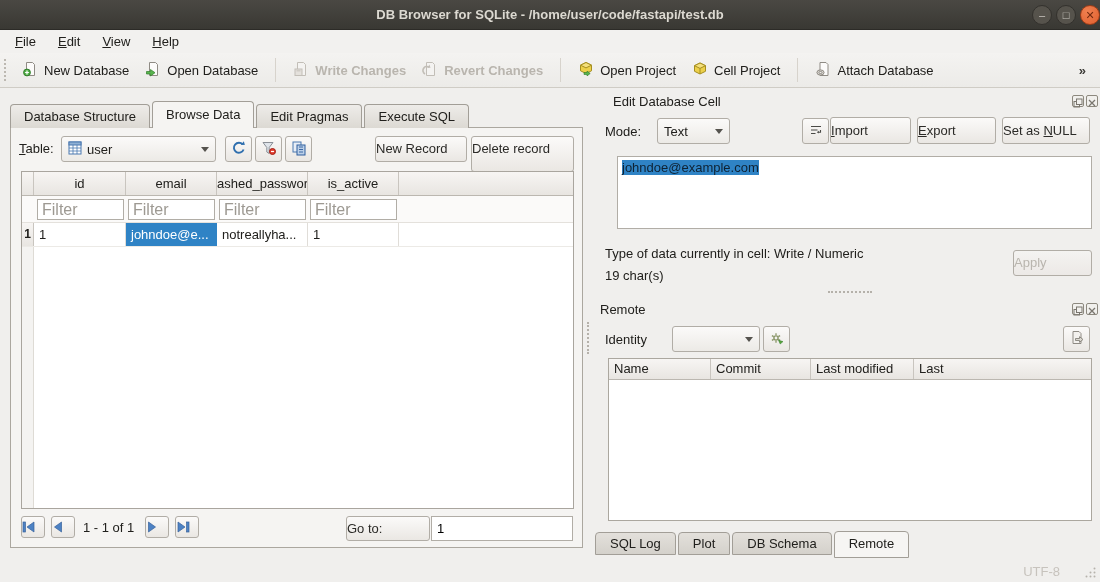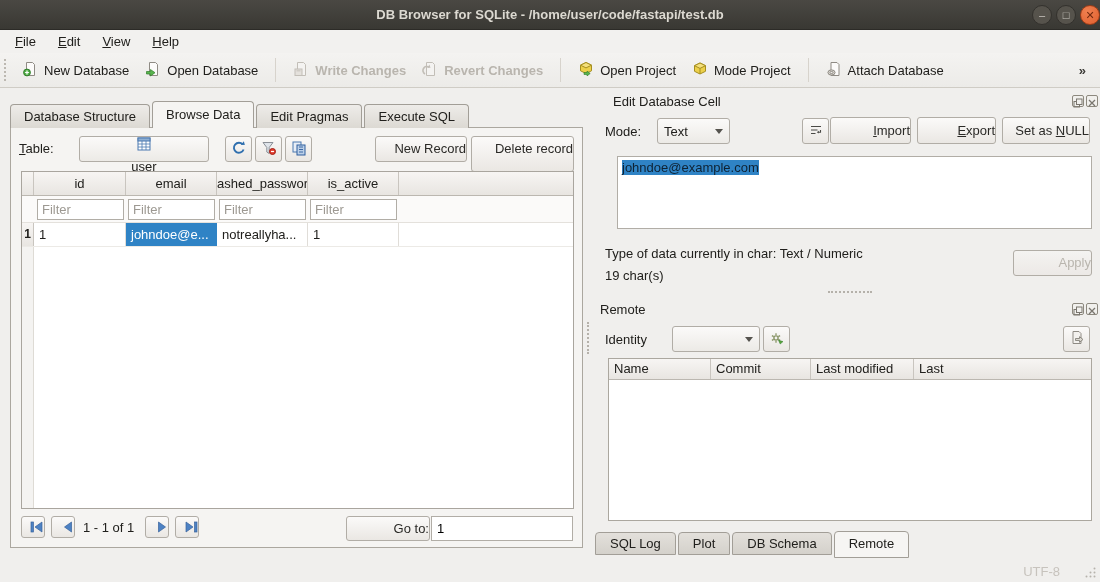--- a/index.html
+++ b/index.html
@@ -29,21 +29,21 @@
     display:flex; align-items:center; }
   .tb-handle { width:4px; height:22px; border-left:2px dotted #bcb8b1; margin:0 6px 0 4px; }
   .tb-sep { width:0; height:24px; border-left:1px solid #d7d3cc; margin:0 9px; }
   .tb-btn { display:flex; align-items:center; gap:6px; padding:5px 8px; border-radius:3px; cursor:pointer; white-space:nowrap; }
   .tb-btn.disabled { color:#b9b5ae; cursor:default;font-weight:bold; }
   .tb-spacer { flex:1; }
   .tb-overflow { padding:0 14px 0 6px; font-weight:bold; color:#3a3935; cursor:pointer; }
 
   
   .btn { background:linear-gradient(#fbfaf9,#eae7e3); border:1px solid #b1ada6; border-radius:3px;
-    text-align:right; cursor:pointer; color:#2b2a27; }
+    text-align:left; cursor:pointer; color:#2b2a27; }
   .btn.disabled { color:#b9b5ae; background:linear-gradient(#f4f3f1,#ece9e6); cursor:default; }
   .combo { background:linear-gradient(#fbfaf9,#eceae6); border:1px solid #b1ada6; border-radius:3px;
     display:flex; align-items:center; padding:0 6px; gap:5px; cursor:pointer; }
   .combo .arrow { margin-left:auto; width:0; height:0; border-left:4px solid transparent;
     border-right:4px solid transparent; border-top:5px solid #55534e; }
   .icon-btn { background:linear-gradient(#fbfaf9,#eae7e3); border:1px solid #b1ada6; border-radius:3px;
     display:flex; align-items:center; justify-content:center; cursor:pointer; }
   .dock-btn { position:absolute; width:12px; height:12px; border:1px solid #8d897f; border-radius:2px;
     background:#f1f0ed; cursor:pointer; }
 
@@ -62,21 +62,21 @@
   
   .grid { position:absolute; left:10px; top:43px; width:553px; height:338px;
     background:#fff; border:1px solid #a9a59e; overflow:hidden; }
   .grid-hrow { position:absolute; left:0; top:0; height:24px; width:100%; display:flex;
     background:linear-gradient(#f7f5f3,#e8e5e1); border-bottom:1px solid #bbb7b0; }
   .grid-h { border-right:1px solid #c9c5bf; text-align:center; line-height:23px;
     overflow:hidden; white-space:nowrap; }
   .grid-gutter-h { width:12px; }
   .grid-filterrow { position:absolute; left:0; top:24px; height:27px; width:100%; background:#fbfaf9; border-bottom:1px solid #e4e1dc; }
   .filter-input { position:absolute; top:3px; height:21px; border:1px solid #b1ada6; background:#fff;
-    font-family:inherit; font-size:13px; padding:0 4px; color:#2b2a27; }
+    font-family:inherit; font-size:16px; padding:0 4px; color:#2b2a27; }
   .filter-input::placeholder { color:#9d9992; }
   .grid-row { position:absolute; left:0; top:51px; height:24px; width:100%; display:flex; background:#fff; border-bottom:1px solid #eceae6;}
   .grid-gutter-c { width:12px; background:linear-gradient(#f7f5f3,#e8e5e1); border-right:1px solid #c9c5bf;
     font-weight:bold; text-align:center; line-height:23px; font-size:12px; }
   .grid-c { border-right:1px solid #e0ddd8; padding:0 5px; line-height:23px; white-space:nowrap; overflow:hidden; cursor:default; }
   .grid-c.sel { background:#2f83c5; color:#fff; border-right-color:#2f83c5; }
   .grid-gutter-strip { position:absolute; left:0; top:75px; bottom:0; width:12px;
     background:#f4f3f1; border-right:1px solid #dedbd5; }
 
   
@@ -174,21 +174,21 @@
             <path d="M6 11.5h3v-1.4l3.2 2.4-3.2 2.4v-1.4H6z" fill="#59b44e" stroke="#2f7d28" stroke-width="0.6"></path>
           </svg></span>
       <span>Open Project</span>
     </div>
     <div class="tb-btn">
       <span><svg width="16" height="16" viewBox="0 0 16 16">
             <path d="M8 2l5.5 2.7v5.6L8 13 2.5 10.3V4.7z" fill="#ecd04a" stroke="#a58e20"></path>
             <path d="M8 2l5.5 2.7L8 7.4 2.5 4.7z" fill="#f4e07d" stroke="#a58e20"></path>
             <path d="M8 7.4V13" stroke="#a58e20" fill="none"></path>
           </svg></span>
-      <span>Mode Project</span>
+      <span>Cell Project</span>
     </div>
 
     <div class="tb-sep"></div>
 
     <div class="tb-btn">
       <span><svg width="16" height="16" viewBox="0 0 16 16">
             <path d="M5 1.5h6l2 2v11H5z" fill="#fcfbfa" stroke="#8f8b84"></path>
             <ellipse cx="5.5" cy="11.5" rx="3.6" ry="2.6" fill="#d9d6d0" stroke="#8f8b84"></ellipse>
             <ellipse cx="5.5" cy="11.5" rx="1.6" ry="1" fill="#f1efec" stroke="#8f8b84"></ellipse>
           </svg></span>
@@ -202,21 +202,21 @@
   <div class="main-tabs">
     <div class="tab">Database Structure</div>
     <div class="tab active">Browse Data</div>
     <div class="tab">Edit Pragmas</div>
     <div class="tab">Execute SQL</div>
   </div>
 
   <div class="left-frame">
     <div class="lbl" style="left:8px; top:13px;"><u>T</u>able:</div>
 
-    <div class="combo" style="position:absolute; left:68px; top:8px; width:130px; height:26px;flex-direction:column;">
+    <div class="combo" style="position:absolute; left:50px; top:8px; width:155px; height:26px;">
       <span><svg width="14" height="14" viewBox="0 0 14 14">
             <rect x="1" y="1" width="12" height="12" fill="#fff" stroke="#4a78b0"></rect>
             <rect x="1" y="1" width="12" height="3" fill="#8fb0d4" stroke="#4a78b0"></rect>
             <path d="M5 4v9M9 4v9M1 7h12M1 10h12" stroke="#4a78b0" stroke-width="0.8"></path>
           </svg></span>
       <span>user</span>
       <span class="arrow"></span>
     </div>
 
     <div class="icon-btn" style="position:absolute; left:214px; top:8px; width:27px; height:26px;">
@@ -314,21 +314,21 @@
           <path d="M11.5 7v2.2H9.2" fill="none" stroke="#4a4a46" stroke-width="1.1"></path>
           <path d="M9.8 7.8L7.8 9.2l2 1.4z" fill="#4a4a46"></path>
         </svg></span>
   </div>
   <div class="btn" style="position:absolute; left:830px; top:117px; width:81px; height:27px; line-height:25px;"><u>I</u>mport</div>
   <div class="btn" style="position:absolute; left:917px; top:117px; width:79px; height:27px; line-height:25px;"><u>E</u>xport</div>
   <div class="btn" style="position:absolute; left:1002px; top:117px; width:88px; height:27px; line-height:25px;">Set as <u>N</u>ULL</div>
 
   <div class="cell-editor"><span class="seltext">johndoe@example.com</span></div>
 
-  <div class="lbl" style="left:605px; top:246px;">Type of data currently in char: Text / Numeric</div>
+  <div class="lbl" style="left:605px; top:246px;">Type of data currently in cell: Write / Numeric</div>
   <div class="lbl" style="left:605px; top:268px;">19 char(s)</div>
   <div class="btn disabled" style="position:absolute; left:1013px; top:250px; width:79px; height:26px; line-height:24px;">Apply</div>
 
   <div class="splitter-h"></div>
   <div class="splitter-v"></div>
 
   <div class="dock-title" style="left:600px; top:302px;">Remote</div>
   <div class="dock-btn" style="left:1072px; top:303px;"><svg width="10" height="10" viewBox="0 0 10 10">
         <rect x="1" y="3.5" width="5.5" height="5.5" fill="none" stroke="#7a766f"></rect>
         <rect x="3.5" y="1" width="5.5" height="5.5" fill="#f1f0ed" stroke="#7a766f"></rect>

